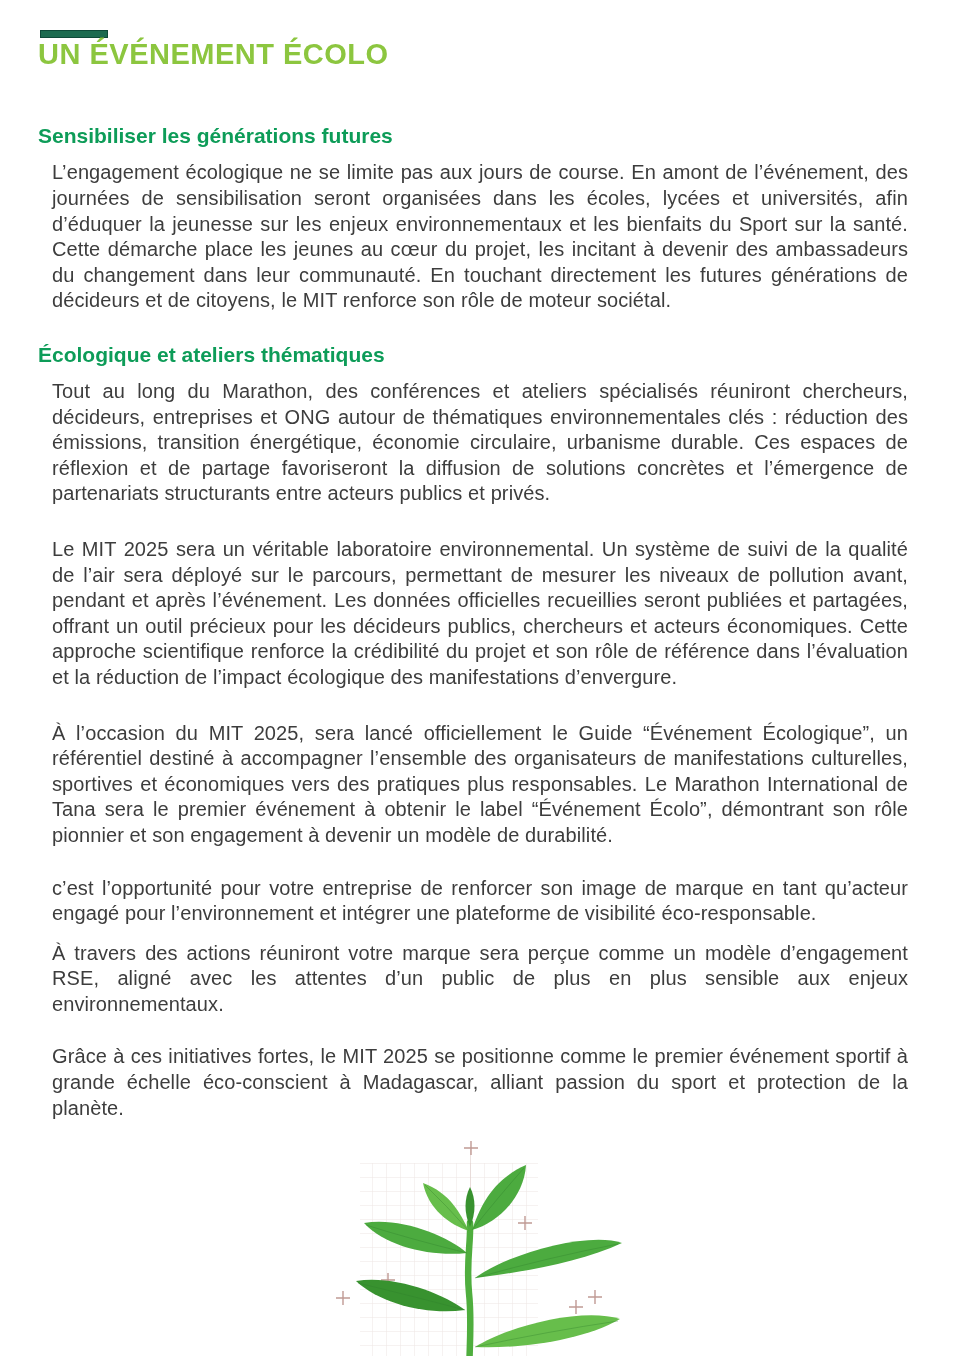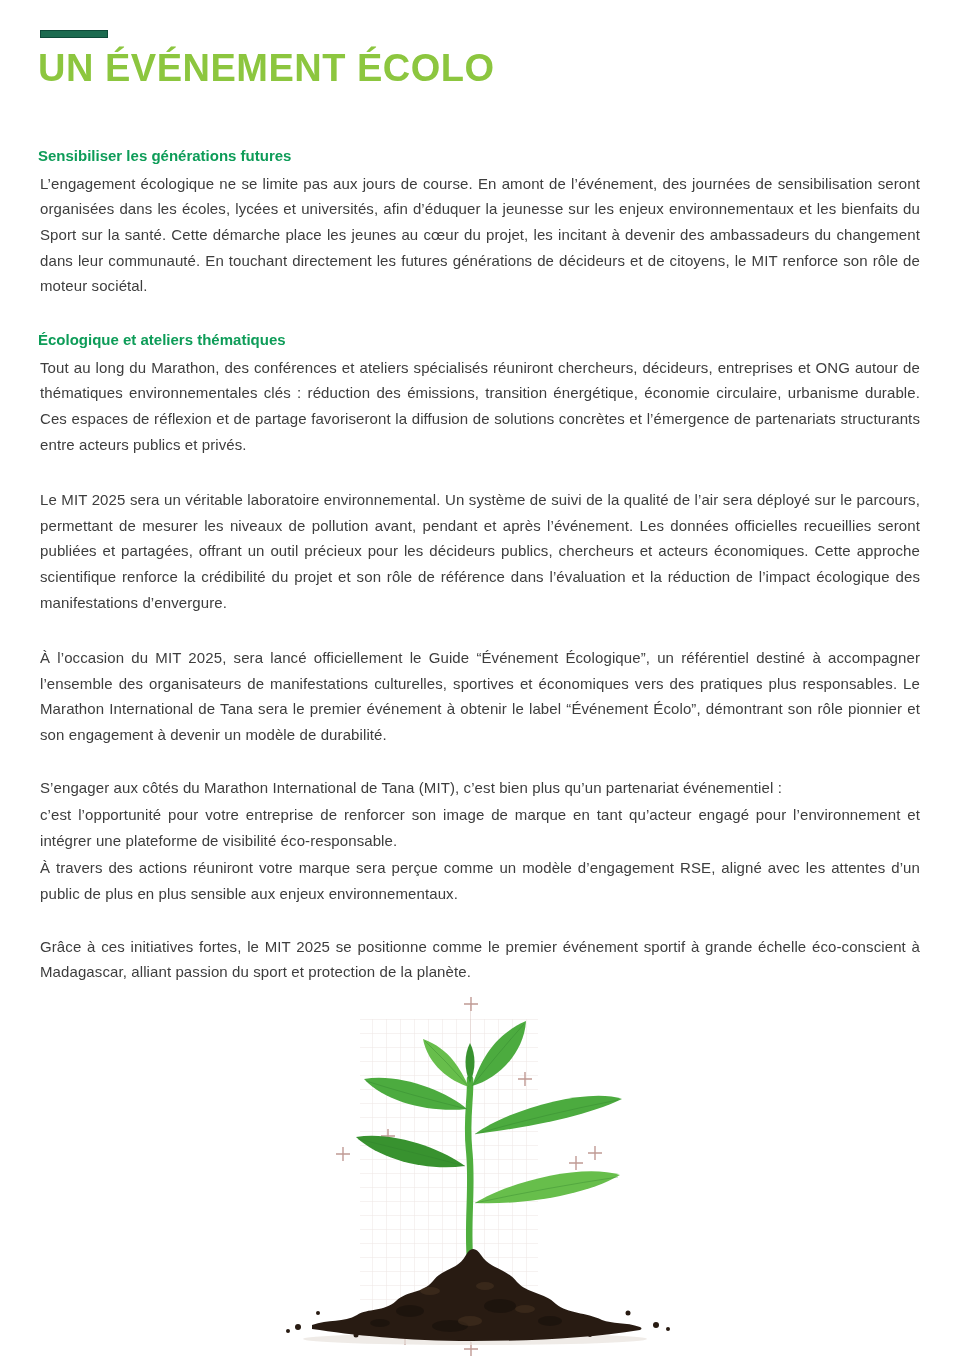--- a/index.html
+++ b/index.html
@@ -24,42 +24,42 @@
     padding: 0 38px;
   }
   .accent-bar {
     width: 66px;
     height: 6px;
     margin: 30px 0 0 2px;
     background: var(--bar-green);
     border: 1.5px solid var(--bar-border);
   }
   h1.page-title {
-    margin: 11px 0 0 0;
-    font-size: 38px;
+    margin: 1px 0 0 0;
+    font-size: 29px;
     line-height: 1.05;
     font-weight: 700;
     letter-spacing: 0.5px;
     color: var(--title-green);
   }
   .content {
     margin-top: 56px;
   }
   section.text-section { margin: 0; }
   section.text-section + section.text-section { margin-top: 30px; }
   h2.section-heading {
     margin: 0 0 5px 0;
-    font-size: 15px;
+    font-size: 21px;
     line-height: 21px;
     font-weight: 700;
     color: var(--heading-green);
   }
   p.body-par {
-    margin: 2px;
-    font-size: 15px;
+    margin: 14px;
+    font-size: 20px;
     line-height: 25.6px;
     letter-spacing: 0.1px;
     color: var(--body-text);
     text-align: justify;
   }
   .closing-block { margin-top: 27px; }
   .closing-block-2 { margin-top: 27px; }
   figure.illustration {
     margin: 6px auto 0 auto;
     width: 440px;
@@ -89,21 +89,20 @@
 
     <section class="text-section">
       <p class="body-par">Le MIT 2025 sera un véritable laboratoire environnemental. Un système de suivi de la qualité de l’air sera déployé sur le parcours, permettant de mesurer les niveaux de pollution avant, pendant et après l’événement. Les données officielles recueillies seront publiées et partagées, offrant un outil précieux pour les décideurs publics, chercheurs et acteurs économiques. Cette approche scientifique renforce la crédibilité du projet et son rôle de référence dans l’évaluation et la réduction de l’impact écologique des manifestations d’envergure.</p>
     </section>
 
     <section class="text-section">
       <p class="body-par">À l’occasion du MIT 2025, sera lancé officiellement le Guide “Événement Écologique”, un référentiel destiné à accompagner l’ensemble des organisateurs de manifestations culturelles, sportives et économiques vers des pratiques plus responsables. Le Marathon International de Tana sera le premier événement à obtenir le label “Événement Écolo”, démontrant son rôle pionnier et son engagement à devenir un modèle de durabilité.</p>
     </section>
 
     <div class="closing-block">
-      <p class="body-par">S’engager aux côtés du Marathon International de Tana (MIT), c’est bien plus qu’un partenariat événementiel :</p>
       <p class="body-par">c’est l’opportunité pour votre entreprise de renforcer son image de marque en tant qu’acteur engagé pour l’environnement et intégrer une plateforme de visibilité éco-responsable.</p>
       <p class="body-par">À travers des actions réuniront votre marque sera perçue comme un modèle d’engagement RSE, aligné avec les attentes d’un public de plus en plus sensible aux enjeux environnementaux.</p>
     </div>
 
     <div class="closing-block-2">
       <p class="body-par">Grâce à ces initiatives fortes, le MIT 2025 se positionne comme le premier événement sportif à grande échelle éco-conscient à Madagascar, alliant passion du sport et protection de la planète.</p>
     </div>
 
   </div>
 

